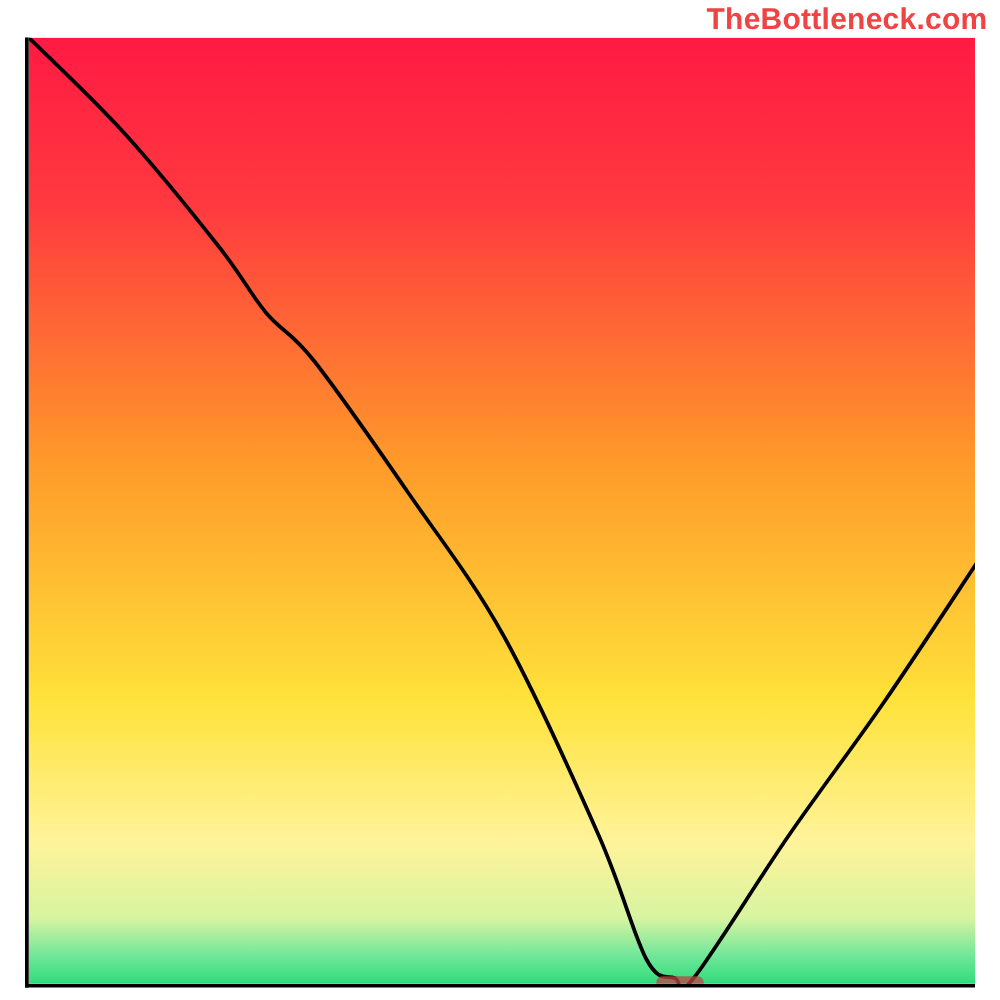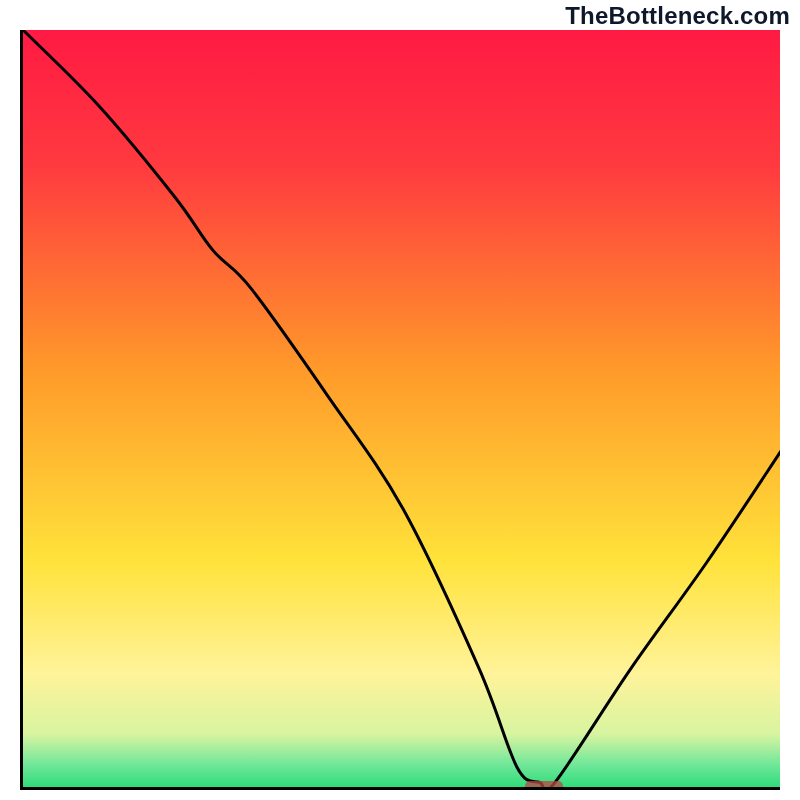--- a/index.html
+++ b/index.html
@@ -14,21 +14,21 @@
     position: relative;
     width: 800px;
     height: 800px;
   }
   .watermark {
     position: absolute;
     top: 2px;
     right: 10px;
     font-size: 24px;
     font-weight: bold;
-    color: #0f172a;
+    color: #ef4444;
     letter-spacing: 0.2px;
     z-index: 20;
   }
   .plot-outer {
     position: absolute;
     left: 20px;
     top: 30px;
     width: 760px;
     height: 760px;
   }

